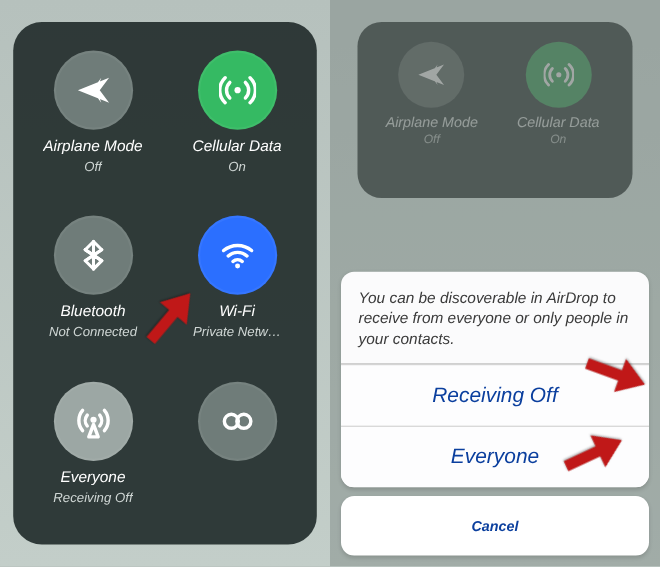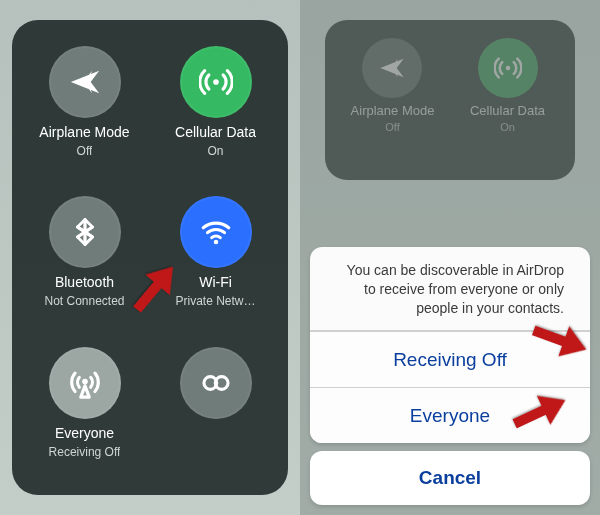--- a/index.html
+++ b/index.html
@@ -31,20 +31,21 @@
     overflow: hidden;
   }
 
   
   .half {
     width: 50%;
     height: 100%;
     position: relative;
     background: linear-gradient(180deg,#b6c1bd 0%, #c3cec9 100%);
     overflow: hidden;
+    font-style: italic;
   }
   .half:first-child { border-right: 3px solid #e6e9e8; }
 
   
   .cc-panel {
     position: absolute;
     left: 12px; right: 12px;
     top: 20px; bottom: 20px;
     background: rgba(35,46,44,0.92);
     border-radius: 26px;
@@ -117,22 +118,22 @@
     left:10px; right:10px; bottom:10px;
     display:flex; flex-direction:column; gap:8px;
   }
   .sheet {
     background: #fbfbfc;
     border-radius: 12px;
     overflow:hidden;
     box-shadow: 0 2px 4px rgba(0,0,0,0.15);
   }
   .sheet .msg {
-    padding: 14px 26px 12px;
-    text-align:right;
+    padding: 14px 16px 12px;
+    text-align:left;
     font-size: 14px;
     line-height: 1.35;
     color: var(--sheet-text);
     border-bottom: 1px solid var(--sheet-border);
   }
   .sheet .opt {
     height: 56px;
     display:flex; align-items:center; justify-content:center;
     font-size: 19px;
     color: var(--sheet-blue);
@@ -140,21 +141,21 @@
     cursor:pointer;
     background:#fdfdfe;
   }
   .sheet .opt:first-of-type { border-top:none; }
 
   .cancel-btn {
     background:#ffffff;
     border-radius:12px;
     height:54px;
     display:flex; align-items:center; justify-content:center;
-    font-size:19px; font-weight:600;
+    font-size:13px; font-weight:600;
     color: var(--sheet-blue);
     cursor:pointer;
     box-shadow: 0 2px 4px rgba(0,0,0,0.15);
   }
 
   
   .arrow {
     position:absolute;
     width: 60px; height: 40px;
     pointer-events:none;

